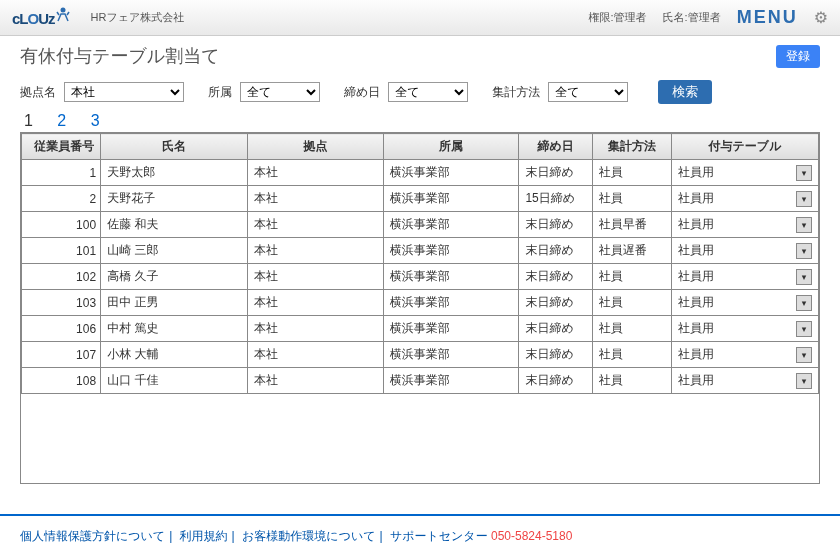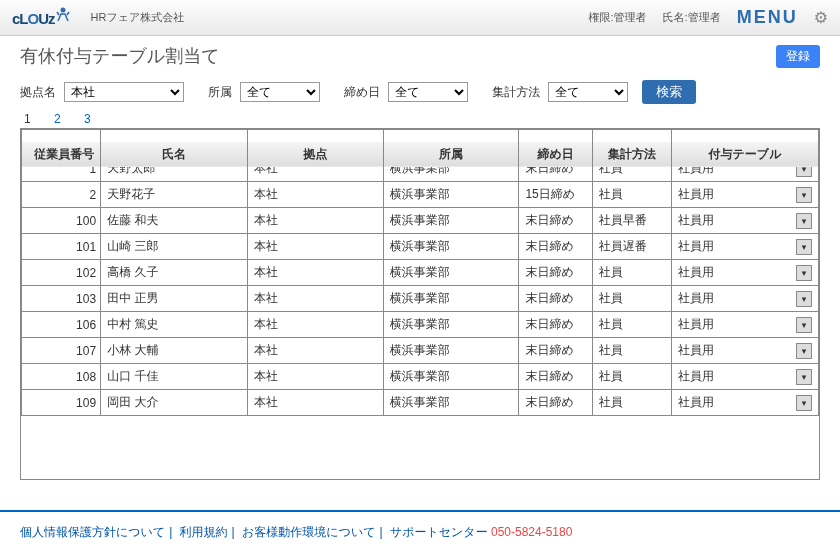--- a/index.html
+++ b/index.html
@@ -14,27 +14,27 @@
 .gear { color: #888; font-size: 16px; }
 .content { padding: 8px 20px 0 20px; }
 .titlebar { display: flex; align-items: center; margin-bottom: 12px; }
 .page-title { font-size: 18px; color: #555; font-weight: normal; }
 .reg-btn { margin-left: auto; background: #3b82f6; color: #fff; border: none; border-radius: 3px; padding: 3px 10px; font-size: 12px; cursor: pointer; }
 .filters { display: flex; align-items: center; gap: 6px; margin-bottom: 8px; font-size: 12px; color: #333; }
 .filters label { margin-right: 2px; }
 .filters select { font-size: 12px; padding: 1px 2px; border: 1px solid #999; background: #fff; }
 .sel-wide { width: 120px; }
 .sel-mid { width: 80px; }
-.search-btn { background: #2d6db0; color: #fff; border: none; border-radius: 3px; padding: 3px 14px; font-size: 13px; cursor: pointer; margin-left: 8px; }
-.pager { font-size: 12px; color: #333; margin-bottom: 2px; padding-left: 4px; }
+.search-btn { background: #2d6db0; color: #fff; border: none; border-radius: 3px; padding: 3px 14px; font-size: 13px; cursor: pointer; margin-left: 24px; }
+.pager { font-size: 16px; color: #333; margin-bottom: 2px; padding-left: 4px; }
 .pager a { color: #0066cc; text-decoration: none; margin-left: 20px; }
 .table-wrap { border: 1px solid #888; height: 352px; overflow-y: scroll; position: relative; }
 table { border-collapse: collapse; width: 100%; table-layout: fixed; }
 th, td { border: 1px solid #888; padding: 4px 6px; font-size: 12px; text-align: left; height: 26px; }
-th { background: linear-gradient(#f5f5f5, #ddd); text-align: center; font-weight: bold; position: sticky; top: 12px; margin-left: 20px; }
+th { background: linear-gradient(#f5f5f5, #ddd); text-align: center; font-weight: bold; position: sticky; top: 0; margin-left: 20px; }
 .col-num { width: 70px; text-align: right; }
 td.col-num { text-align: right; padding-right: 4px; }
 .col-name { width: 130px; }
 .col-loc { width: 120px; }
 .col-dept { width: 120px; }
 .col-close { width: 65px; }
 .col-agg { width: 70px; }
 .col-assign { width: 130px; }
 .assign-cell { display: flex; align-items: center; }
 .assign-text { flex: 1; white-space: nowrap; overflow: hidden; }
@@ -223,34 +223,20 @@
             <td>横浜事業部</td>
             <td>末日締め</td>
             <td>社員</td>
             <td>
               <div class="assign-cell">
                 <span class="assign-text">社員用</span>
                 <span class="dd-btn">▾</span>
               </div>
             </td>
           </tr>
-          <tr>
-            <td class="col-num">109</td>
-            <td>岡田 大介</td>
-            <td>本社</td>
-            <td>横浜事業部</td>
-            <td>末日締め</td>
-            <td>社員</td>
-            <td>
-              <div class="assign-cell">
-                <span class="assign-text">社員用</span>
-                <span class="dd-btn">▾</span>
-              </div>
-            </td>
-          </tr>
         </tbody>
     </table>
   </div>
 </div>
 
 <div class="footer">
   <a href="#">個人情報保護方針について</a><span class="sep">|</span>
   <a href="#">利用規約</a><span class="sep">|</span>
   <a href="#">お客様動作環境について</a><span class="sep">|</span>
   <a href="#">サポートセンター</a>

